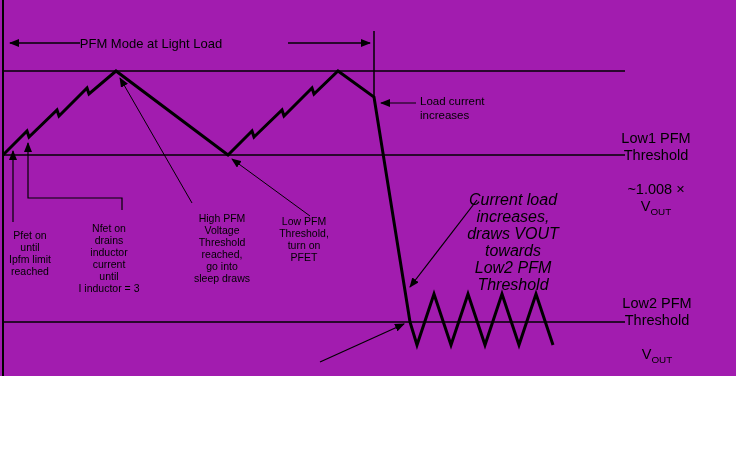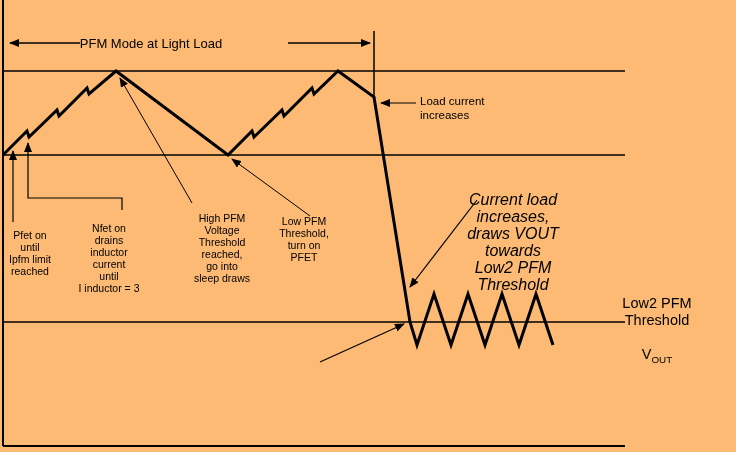--- a/index.html
+++ b/index.html
@@ -1,17 +1,17 @@
 <!DOCTYPE html>
 <html><head>
 <meta charset="utf-8">
 <style>
   html,body { margin:0; padding:0; background:#fff; }
   .stage {
-    position:relative; width:736px; height:452px; background:#fdba74;
+    position:relative; width:736px; height:376px; background:#a21caf;
     font-family:"Liberation Sans", sans-serif; color:#000; overflow:hidden;
   }
   .stage svg { position:absolute; left:0; top:0; }
   .lbl { position:absolute; white-space:pre-line; text-align:center; transform:translateX(-50%); }
   .sm     { font-size:10.5px; line-height:12px; }
   .md     { font-size:16px;   line-height:17px;font-style:italic; }
   .thr    { font-size:14.5px; line-height:17px; }
   .ttl    { font-size:13px;   line-height:15px; }
   .pwm    { font-size:14.5px; line-height:17.5px; }
   .low2sw { font-size:12px;   line-height:13px; }
@@ -49,20 +49,24 @@
     <line x1="192" y1="203" x2="120" y2="78" stroke="#000" stroke-width="1" marker-end="url(#arr)"></line>
     <line x1="310" y1="216" x2="232" y2="159" stroke="#000" stroke-width="1" marker-end="url(#arr)"></line>
     <line x1="416" y1="103" x2="381" y2="103" stroke="#000" stroke-width="1.2" marker-end="url(#arr)"></line>
     <line x1="477" y1="200" x2="410" y2="287" stroke="#000" stroke-width="1.2" marker-end="url(#arr)"></line>
     <line x1="320" y1="362" x2="404" y2="324" stroke="#000" stroke-width="1.2" marker-end="url(#arr)"></line>
   </svg>
 
   <div class="lbl ttl" style="left:151px; top:36px;">PFM Mode at Light Load</div>
 
 
+  <div class="lbl thr" style="left:656px; top:113px;">
+    <div>Low1 PFM Threshold</div>
+    <div><span>~1.008 × V</span><sub>OUT</sub></div>
+  </div>
 
   <div class="lbl thr" style="left:657px; top:278px;">
     <div>Low2 PFM Threshold</div>
     <div><span>V</span><sub>OUT</sub></div>
   </div>
 
   <div class="lbl sm" style="left:30px; top:229px;">Pfet on
 until
 Ipfm limit
 reached</div>

